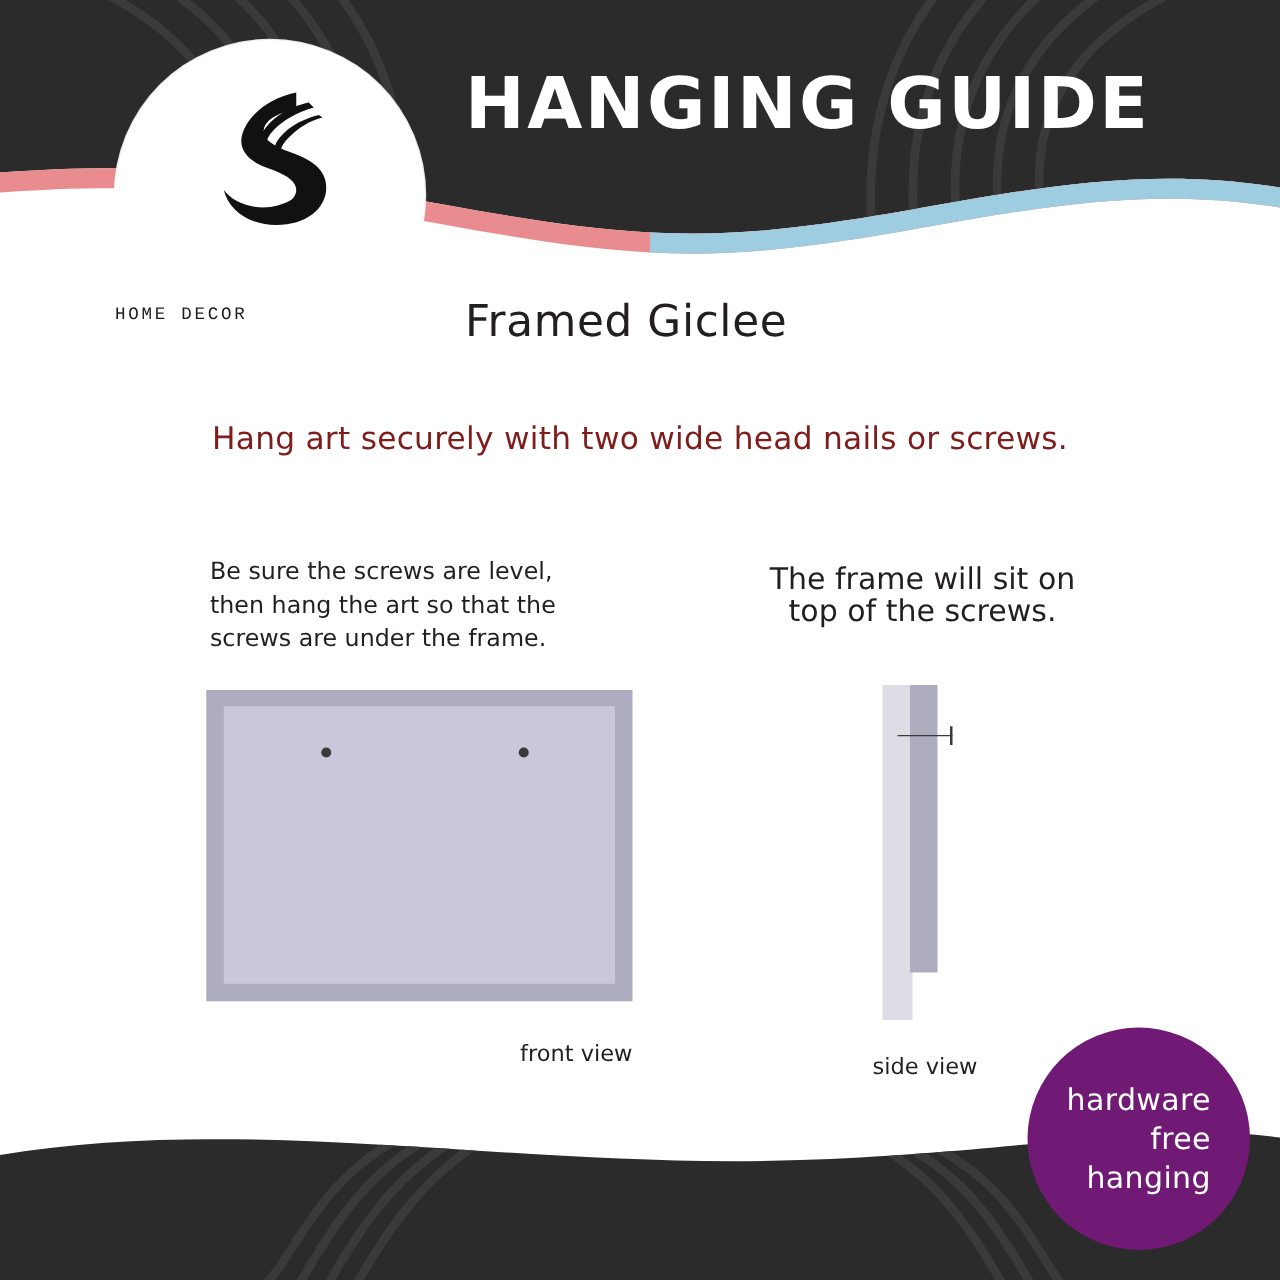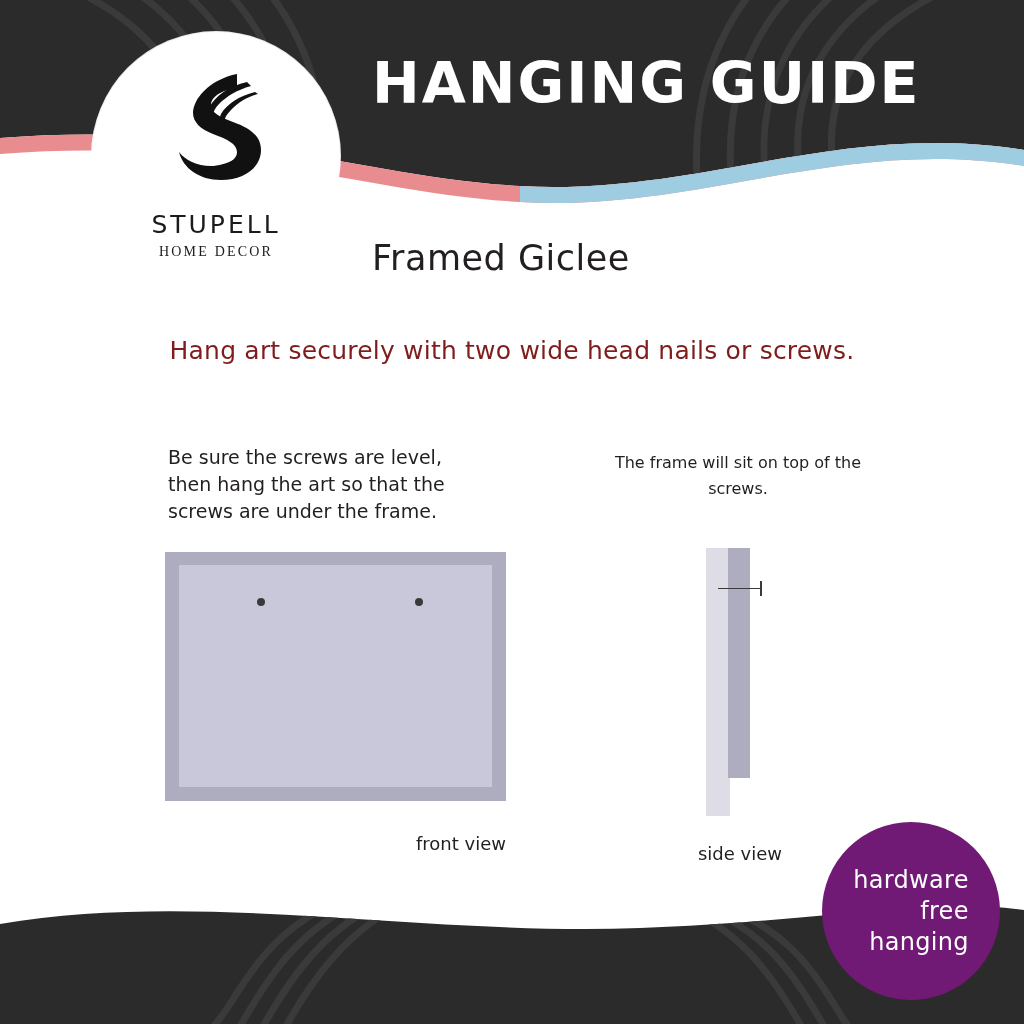--- a/index.html
+++ b/index.html
@@ -59,22 +59,21 @@
     text-align: center;
     font-family: "DejaVu Sans", sans-serif;
     font-size: 25px;
     letter-spacing: 3px;
     color: #1b1b1b;
   }
   .logo-sub {
     position: absolute;
     left: 0; right: 0;
     top: 212px;
-    text-align: center;
-    font-family: Liberation Serif, serif;
+    font-family: Liberation Mono, monospace;
     font-size: 14px;
     letter-spacing: 2.2px;
     color: #1b1b1b;
   }
 
   
   .header-title {
     position: absolute;
     left: 372px;
     top: 50px;
@@ -116,21 +115,21 @@
     font-size: 19px;
     line-height: 27px;
     color: #231f20;
     text-align: left;
   }
   .caption-right {
     position: absolute;
     left: 600px;
     top: 450px;
     width: 276px;
-    font-size: 16px;
+    font-size: 24px;
     line-height: 26px;
     color: #231f20;
     text-align: center;
   }
 
   
   .front-view {
     position: absolute;
     left: 165px;
     top: 552px;
@@ -273,21 +272,20 @@
     <svg width="130" height="130" viewBox="0 0 130 130" xmlns="http://www.w3.org/2000/svg">
       <g fill="#111111">
         <path d="M86,6 C66,10 50,22 44,36 C38,50 46,60 62,66 C76,71 86,76 86,84 C86,92 76,98 60,98 C46,98 34,92 28,84 C32,100 48,112 70,112 C94,112 110,99 110,82 C110,68 99,60 82,54 C68,49 60,44 60,37 C60,29 70,22 86,20 Z"></path>
         <path d="M96,14 C78,18 64,28 58,40 C54,49 58,56 68,61 C60,52 60,44 68,36 C76,28 86,22 100,18 Z"></path>
         <path d="M104,24 C88,28 76,36 70,46 C67,53 69,59 76,63 C71,55 73,49 80,42 C88,34 96,29 107,26 Z"></path>
         <path d="M100,72 C104,80 100,89 90,95 C80,101 66,104 52,102 C66,108 84,107 95,100 C106,93 108,82 100,72 Z"></path>
         <path d="M92,66 C98,74 95,84 84,91 C74,97 60,100 46,98 C60,104 80,103 91,96 C103,89 101,76 92,66 Z"></path>
       </g>
     </svg>
   </div>
-  <div class="logo-name">STUPELL</div>
   <div class="logo-sub">HOME DECOR</div>
 </div>
 
 <div class="header-title">HANGING GUIDE</div>
 
 <div class="product-type">Framed Giclee</div>
 
 <div class="main-instruction">Hang art securely with two wide head nails or screws.</div>
 
 <div class="caption-left">Be sure the screws are level, then hang the art so that the screws are under the frame.</div>

